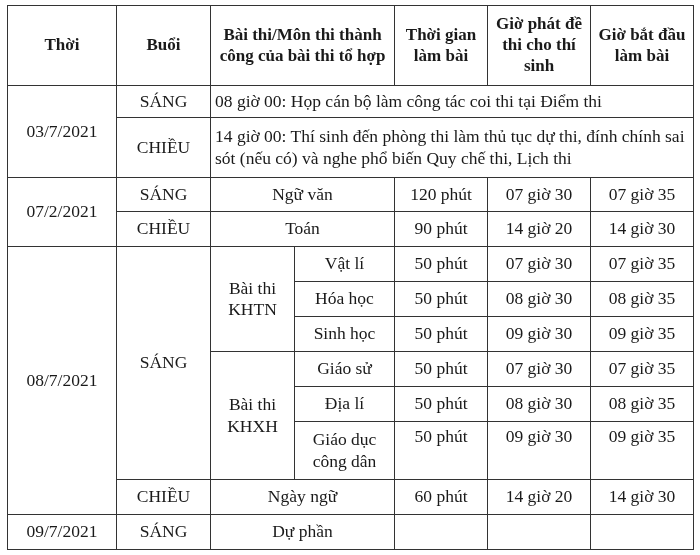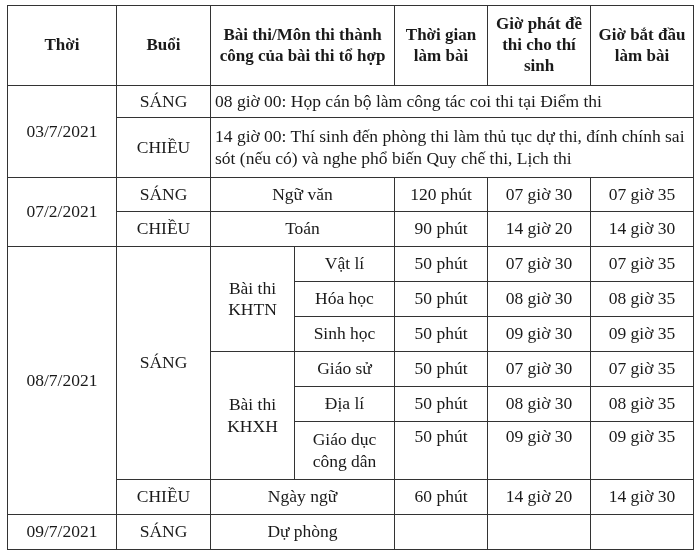--- a/index.html
+++ b/index.html
@@ -113,19 +113,19 @@
     <td>CHIỀU</td>
     <td colspan="2">Ngày ngữ</td>
     <td>60 phút</td>
     <td class="bold">14 giờ 20</td>
     <td class="bold">14 giờ 30</td>
   </tr>
 
   <tr style="height:35px">
     <td>09/7/2021</td>
     <td>SÁNG</td>
-    <td colspan="2">Dự phòng</td>
+    <td colspan="2">Dự phần</td>
     <td></td>
     <td class="bold"></td>
     <td class="bold"></td>
   </tr>
 </tbody>
   </table>
 
 </body></html>

